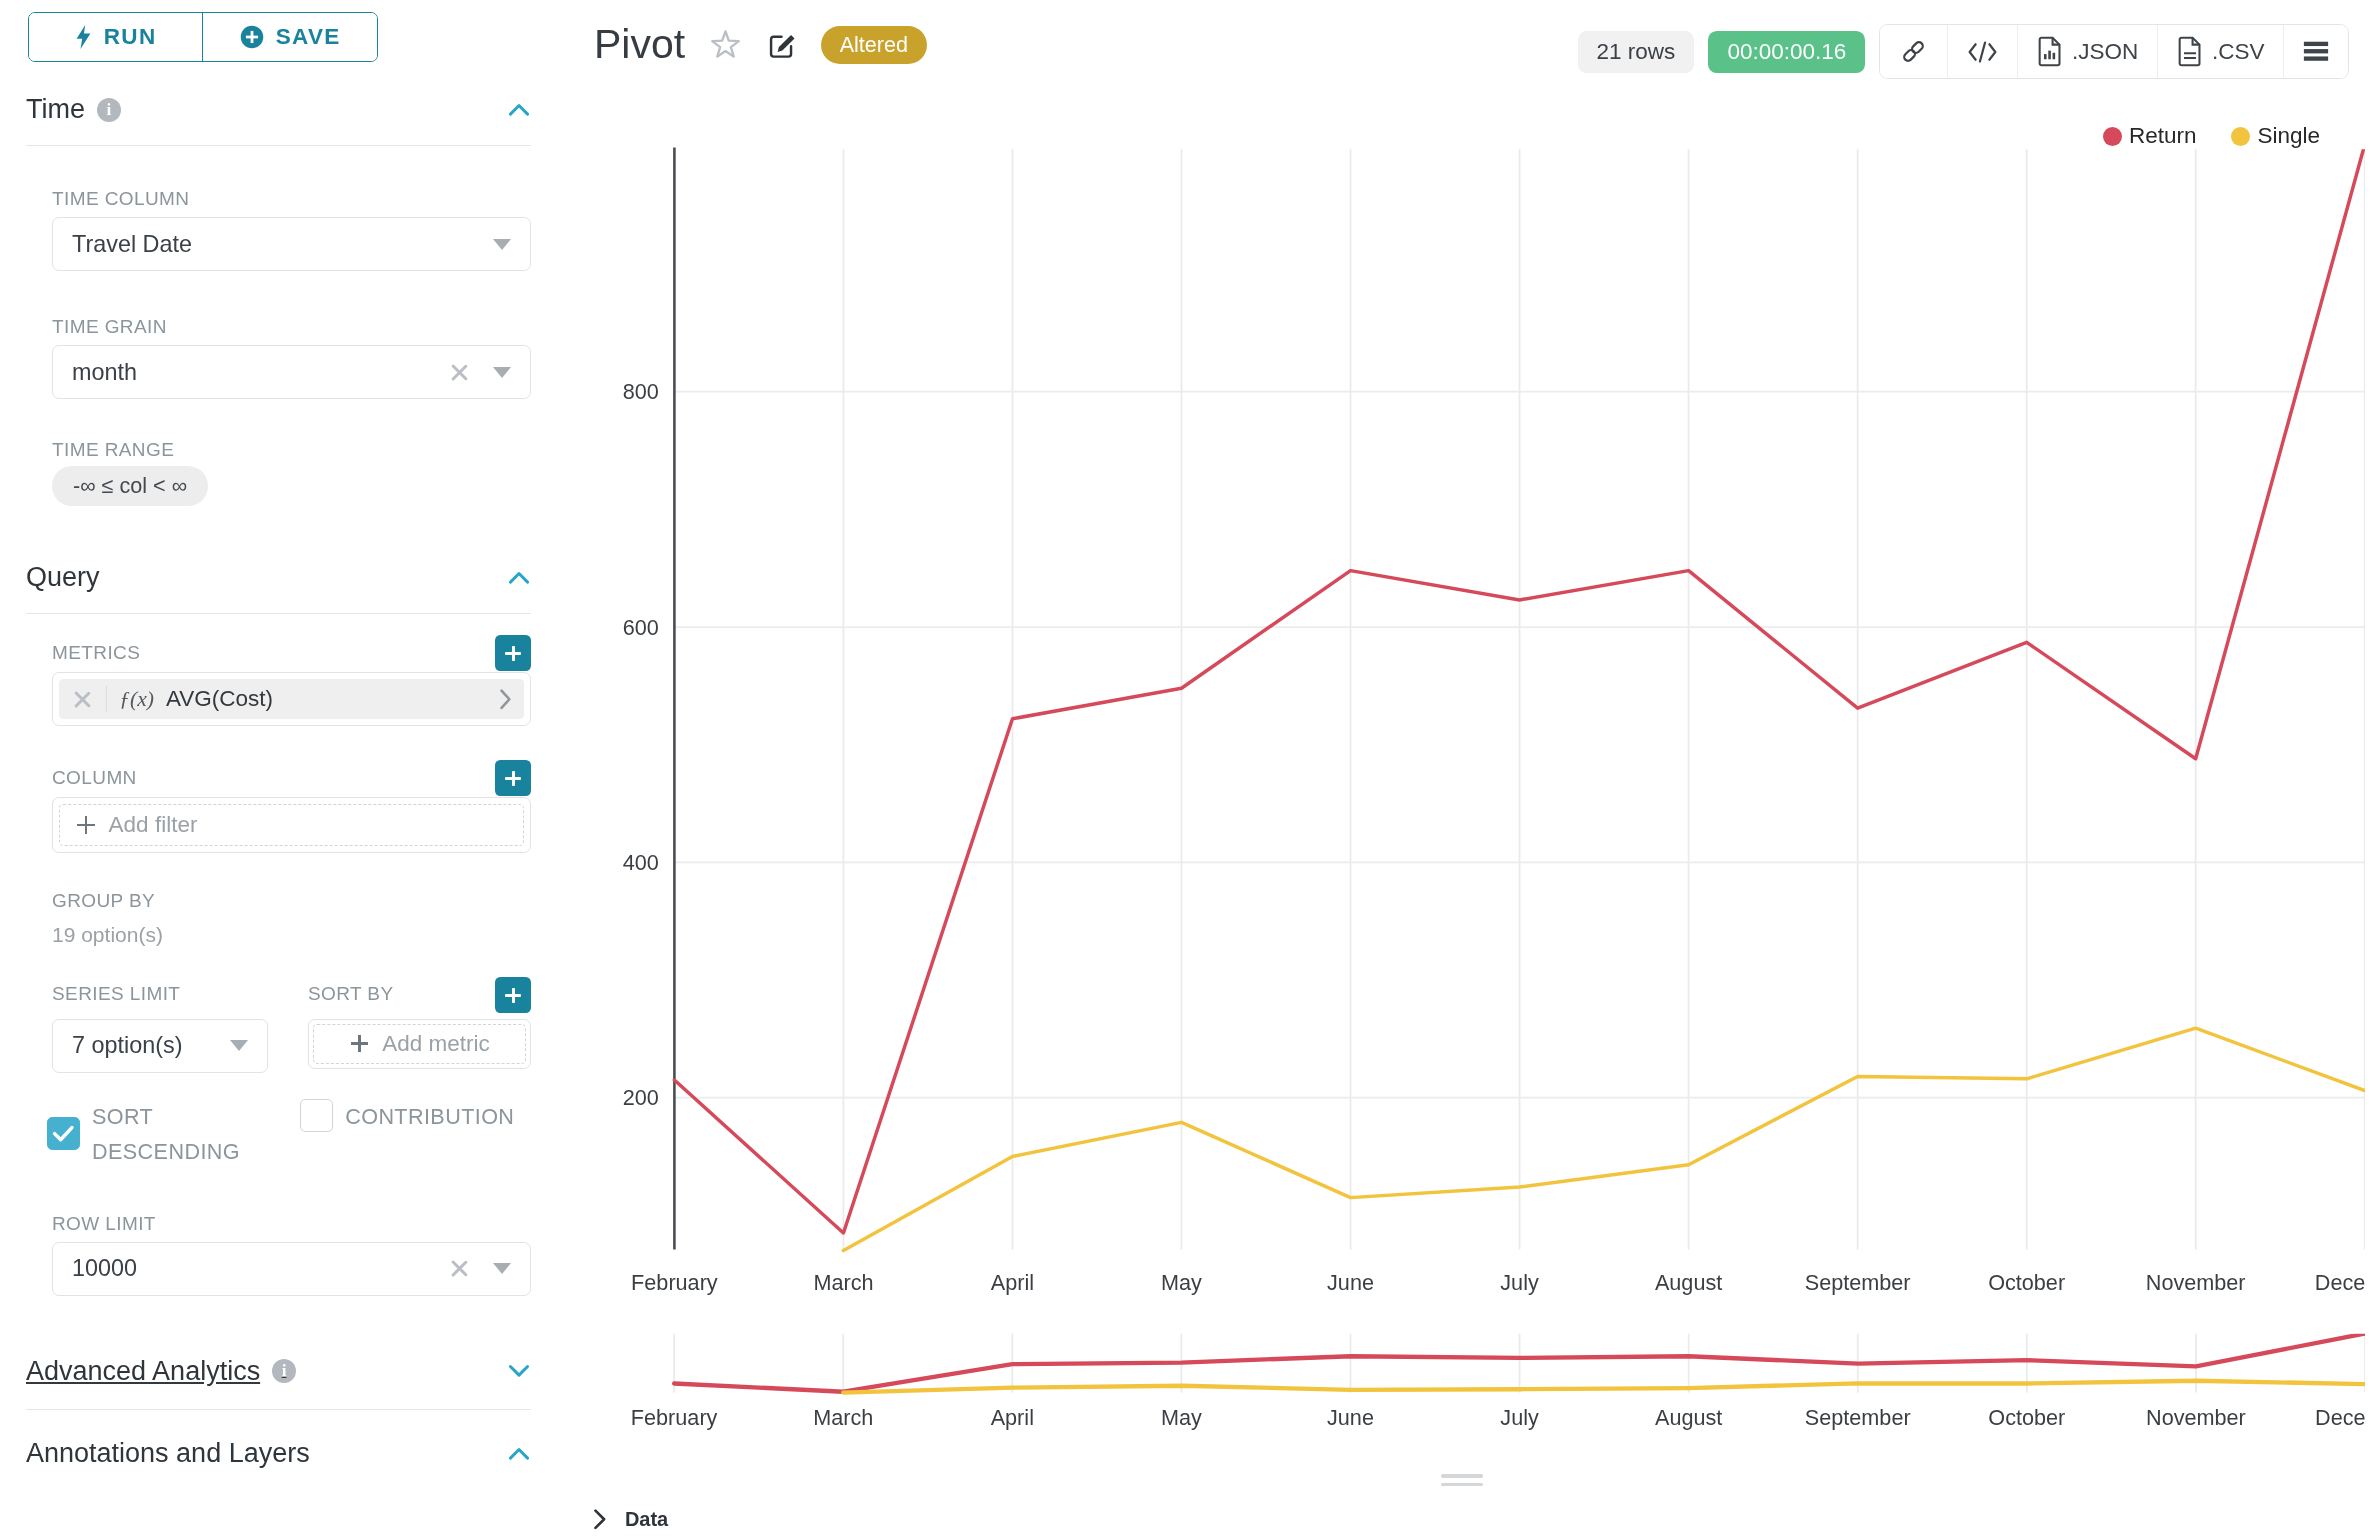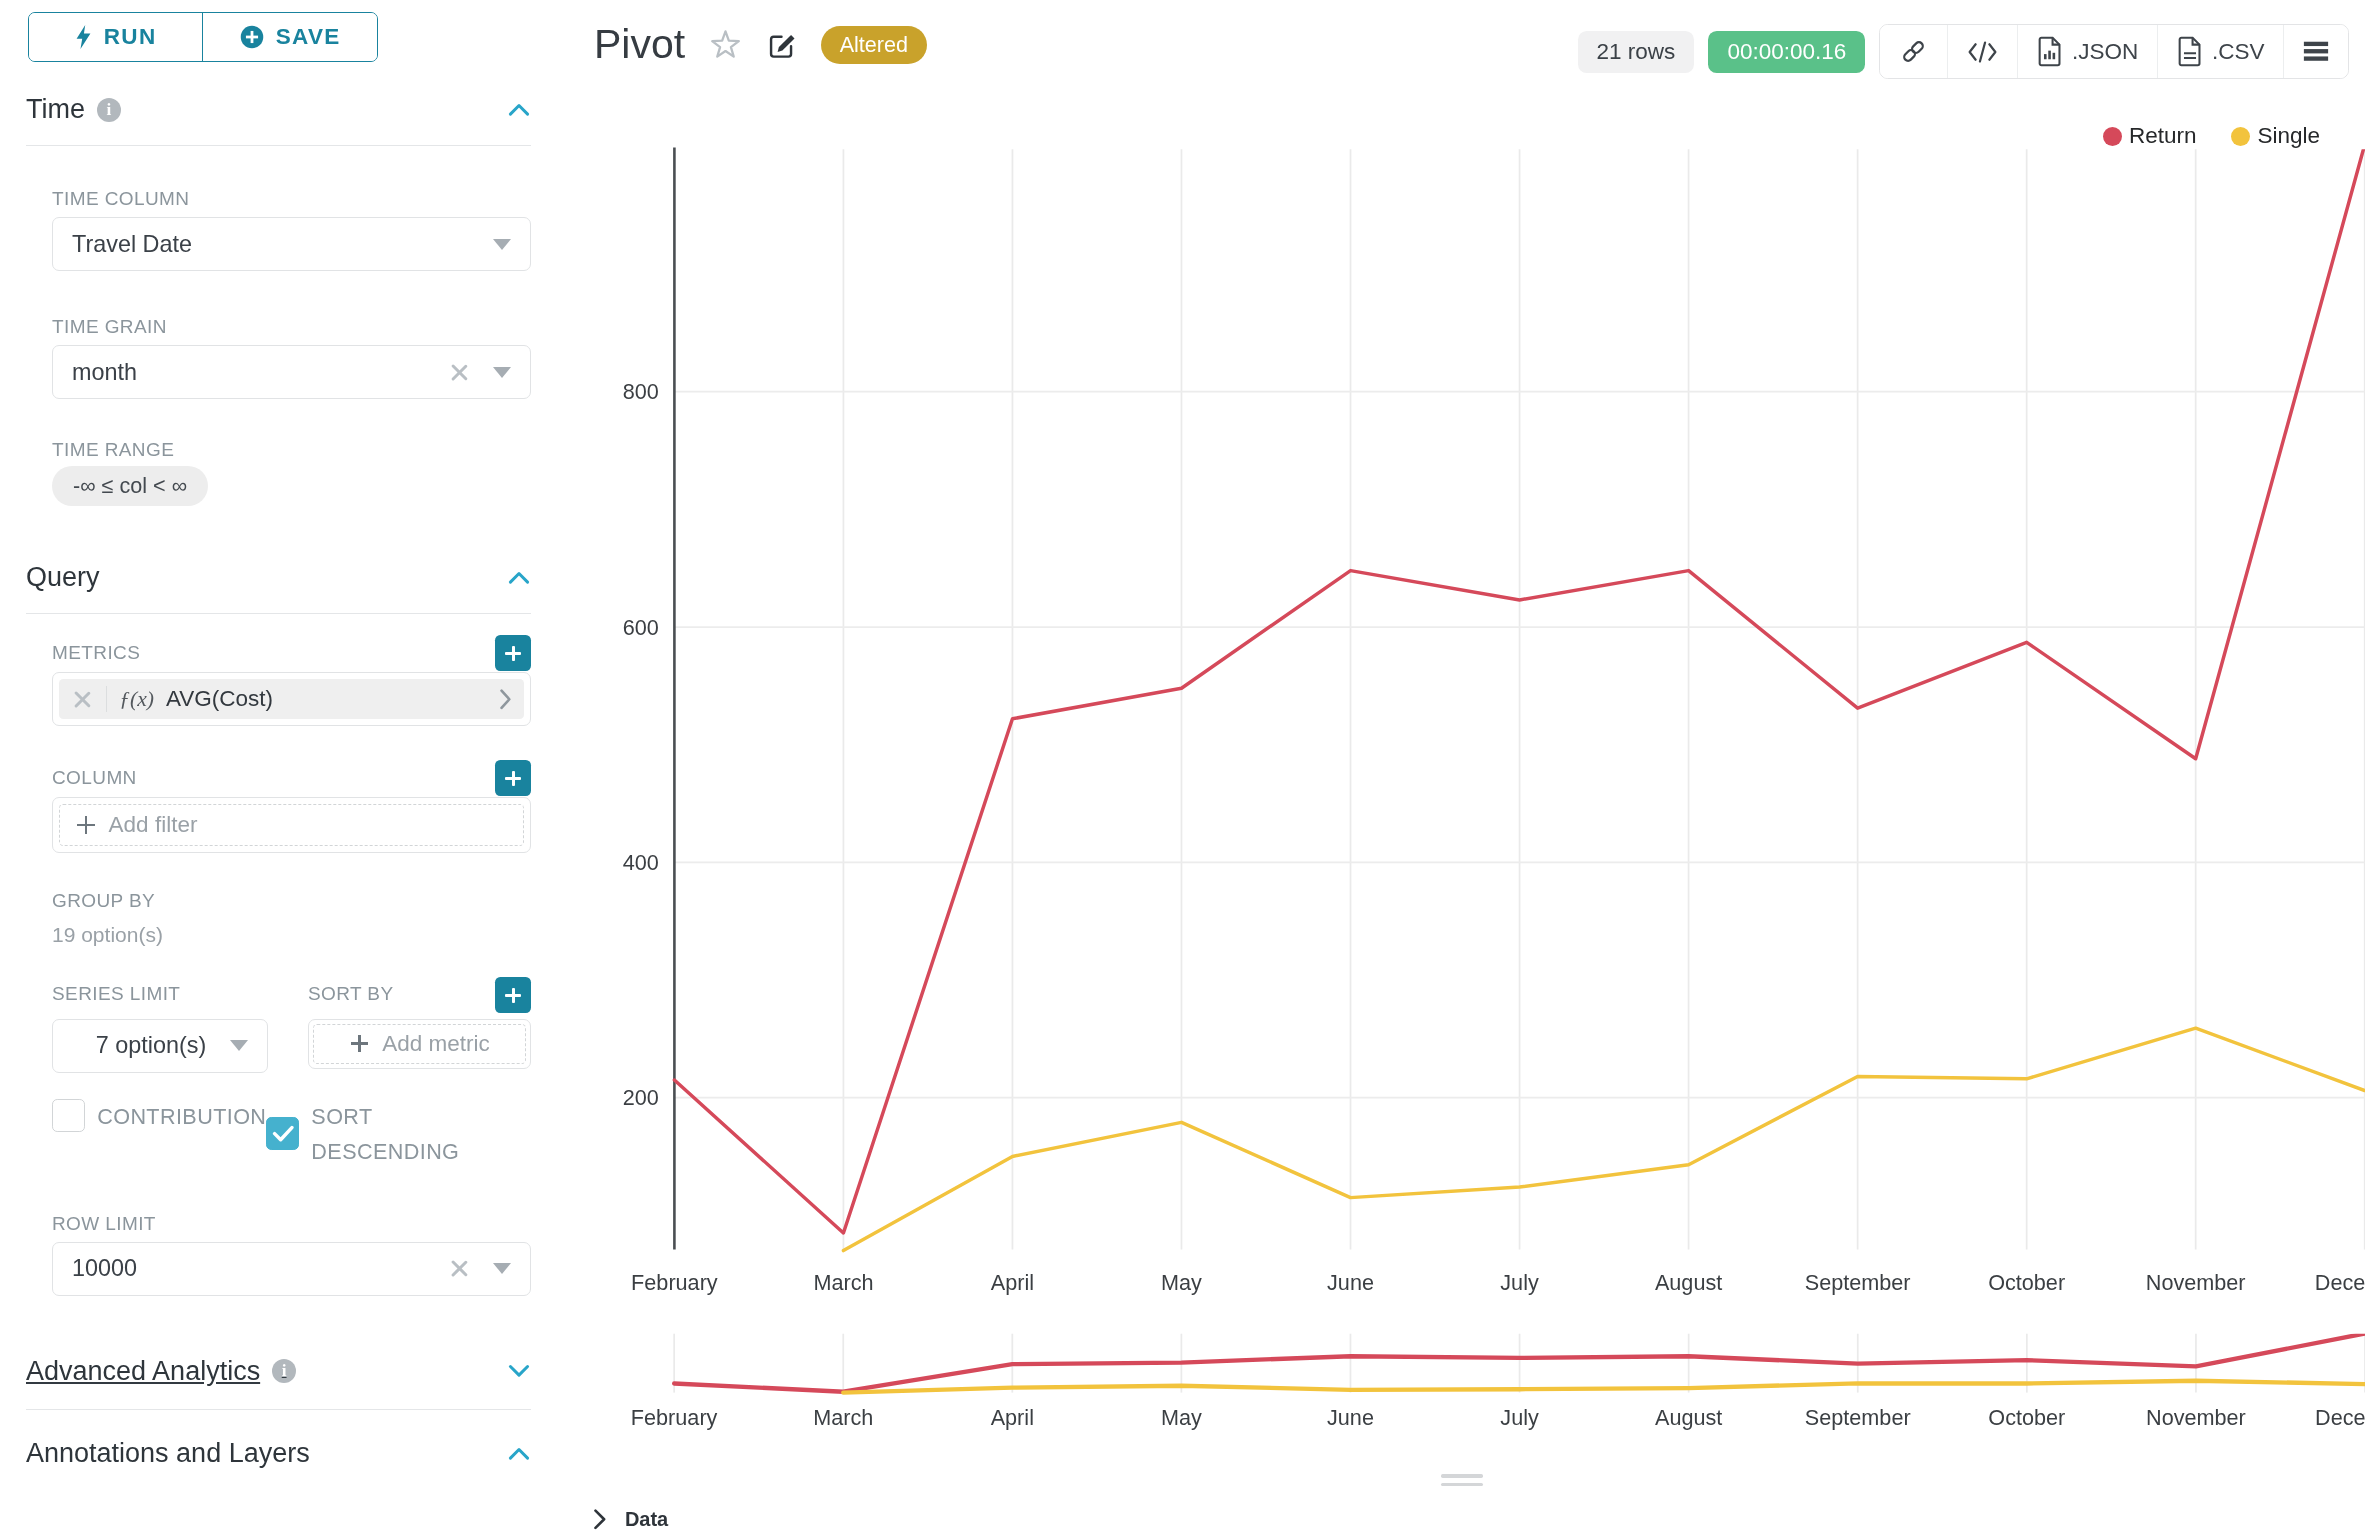--- a/index.html
+++ b/index.html
@@ -82,21 +82,21 @@
   .plus-glyph::after { left:9px; top:1.7px; width:2.6px; height:17.3px; }
 
   .groupby-box { margin:3.5px 0 0 26px; border:1.7px solid #7e888f; border-radius:7px; padding:6px;
     background:#fff; box-shadow:0 0 0 4.3px rgba(125,135,145,0.14); display:flex; align-items:center; }
   .tag { display:inline-flex; align-items:center; gap:15.6px; height:43px; background:#e7e8e9;
     border-radius:4.3px; padding:0 14px; font-size:22.5px; color:#33393f; cursor:pointer; }
   .gb-right { margin-left:auto; display:flex; align-items:center; gap:21px; padding-right:10.4px; }
 
   .hint { margin:10.4px 0 0 26px; font-size:21px; color:#9aa1a7; }
 
-  .two-col { display:flex; margin:36px 0 0 26px; gap:40px;text-align:center; }
+  .two-col { display:flex; margin:36px 0 0 26px; gap:40px; }
   .col1 { width:216px; } .col2 { width:223px; }
   .col-label-row { display:flex; align-items:flex-start; justify-content:space-between; height:29px; }
   .col1 .select,.col2 .dash-box { margin-left:0; margin-top:7px; }
   .col2 .dash-box { padding:4.3px; }
   .col2 .dash-inner { height:40px; justify-content:center; }
 
   .check-row { display:flex; margin:26px 0 0 21px; }
   .cb-item { display:flex; align-items:flex-start; }
   .cb-item.c1 { width:248px; }
   .cb { flex:none; width:33px; height:33px; border:1.7px solid #d2d5d7; border-radius:5.2px;
@@ -249,35 +249,35 @@
       <div class="dash-box">
         <div class="dash-inner">
           <span class="plus-glyph"></span>
           <span>Add metric</span>
         </div>
       </div>
     </div>
   </div>
 
   <div class="check-row">
-    <div class="cb-item" style="margin-left:5.2px;">
-      <span class="cb"></span>
-      <span class="cb-label">CONTRIBUTION</span>
-    </div>
     <div class="cb-item c1">
       <div class="cb-wrap-outer">
         <div class="first-line">
           <span class="cb checked">
             <svg width="22.5" height="17.3" viewBox="0 0 26 20">
               <polyline points="3,10 10,17 23,3" fill="none" stroke="#fff" stroke-width="4" stroke-linecap="round" stroke-linejoin="round"></polyline>
             </svg>
           </span>
           <span class="cb-label" style="width:147px;">SORT DESCENDING</span>
         </div>
       </div>
+    </div>
+    <div class="cb-item" style="margin-left:5.2px;">
+      <span class="cb"></span>
+      <span class="cb-label">CONTRIBUTION</span>
     </div>
   </div>
 
   <div class="field-label lab-rl">ROW LIMIT</div>
   <div class="select">
     <span class="grow">10000</span>
     <span class="xmark"></span>
     <span class="sep26"></span>
     <span class="caret"></span>
   </div>

